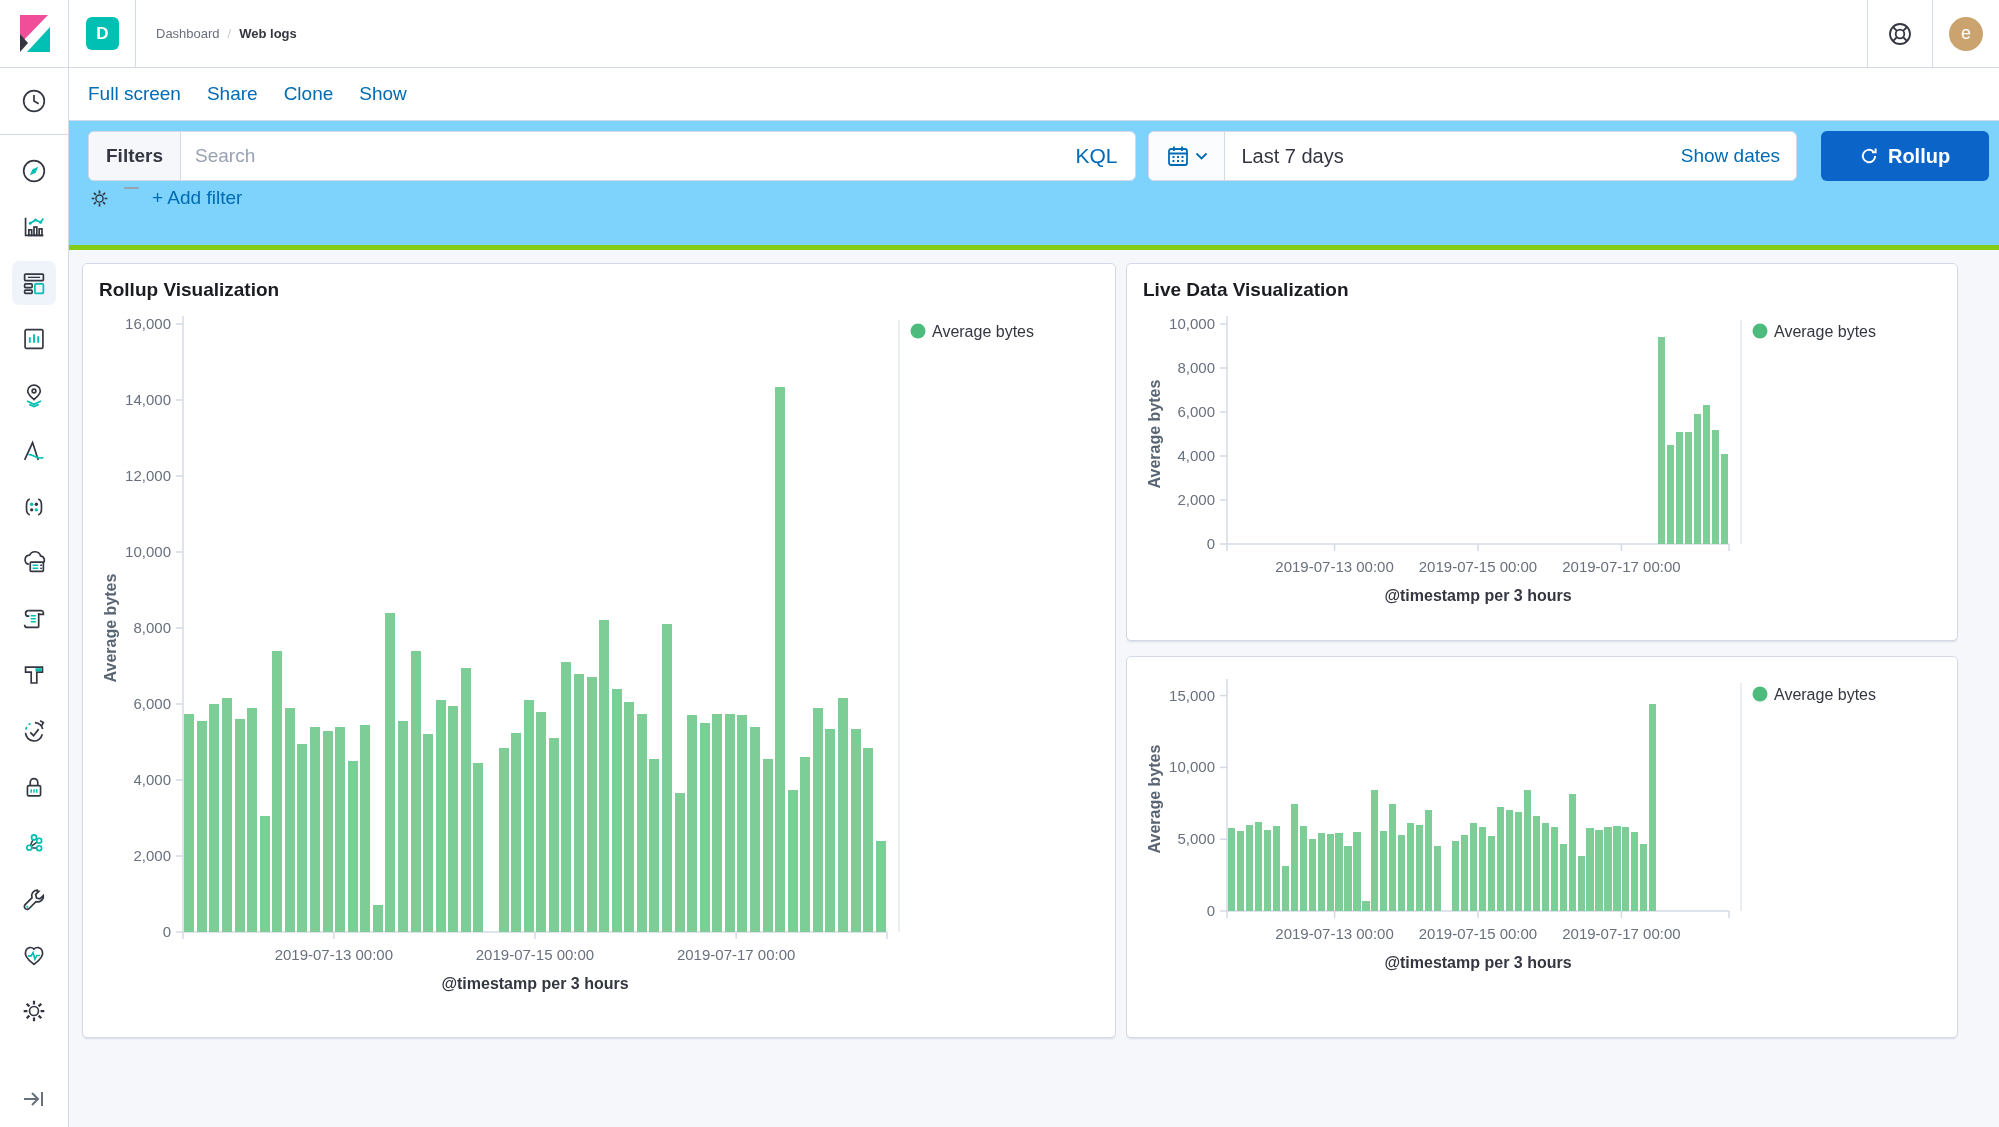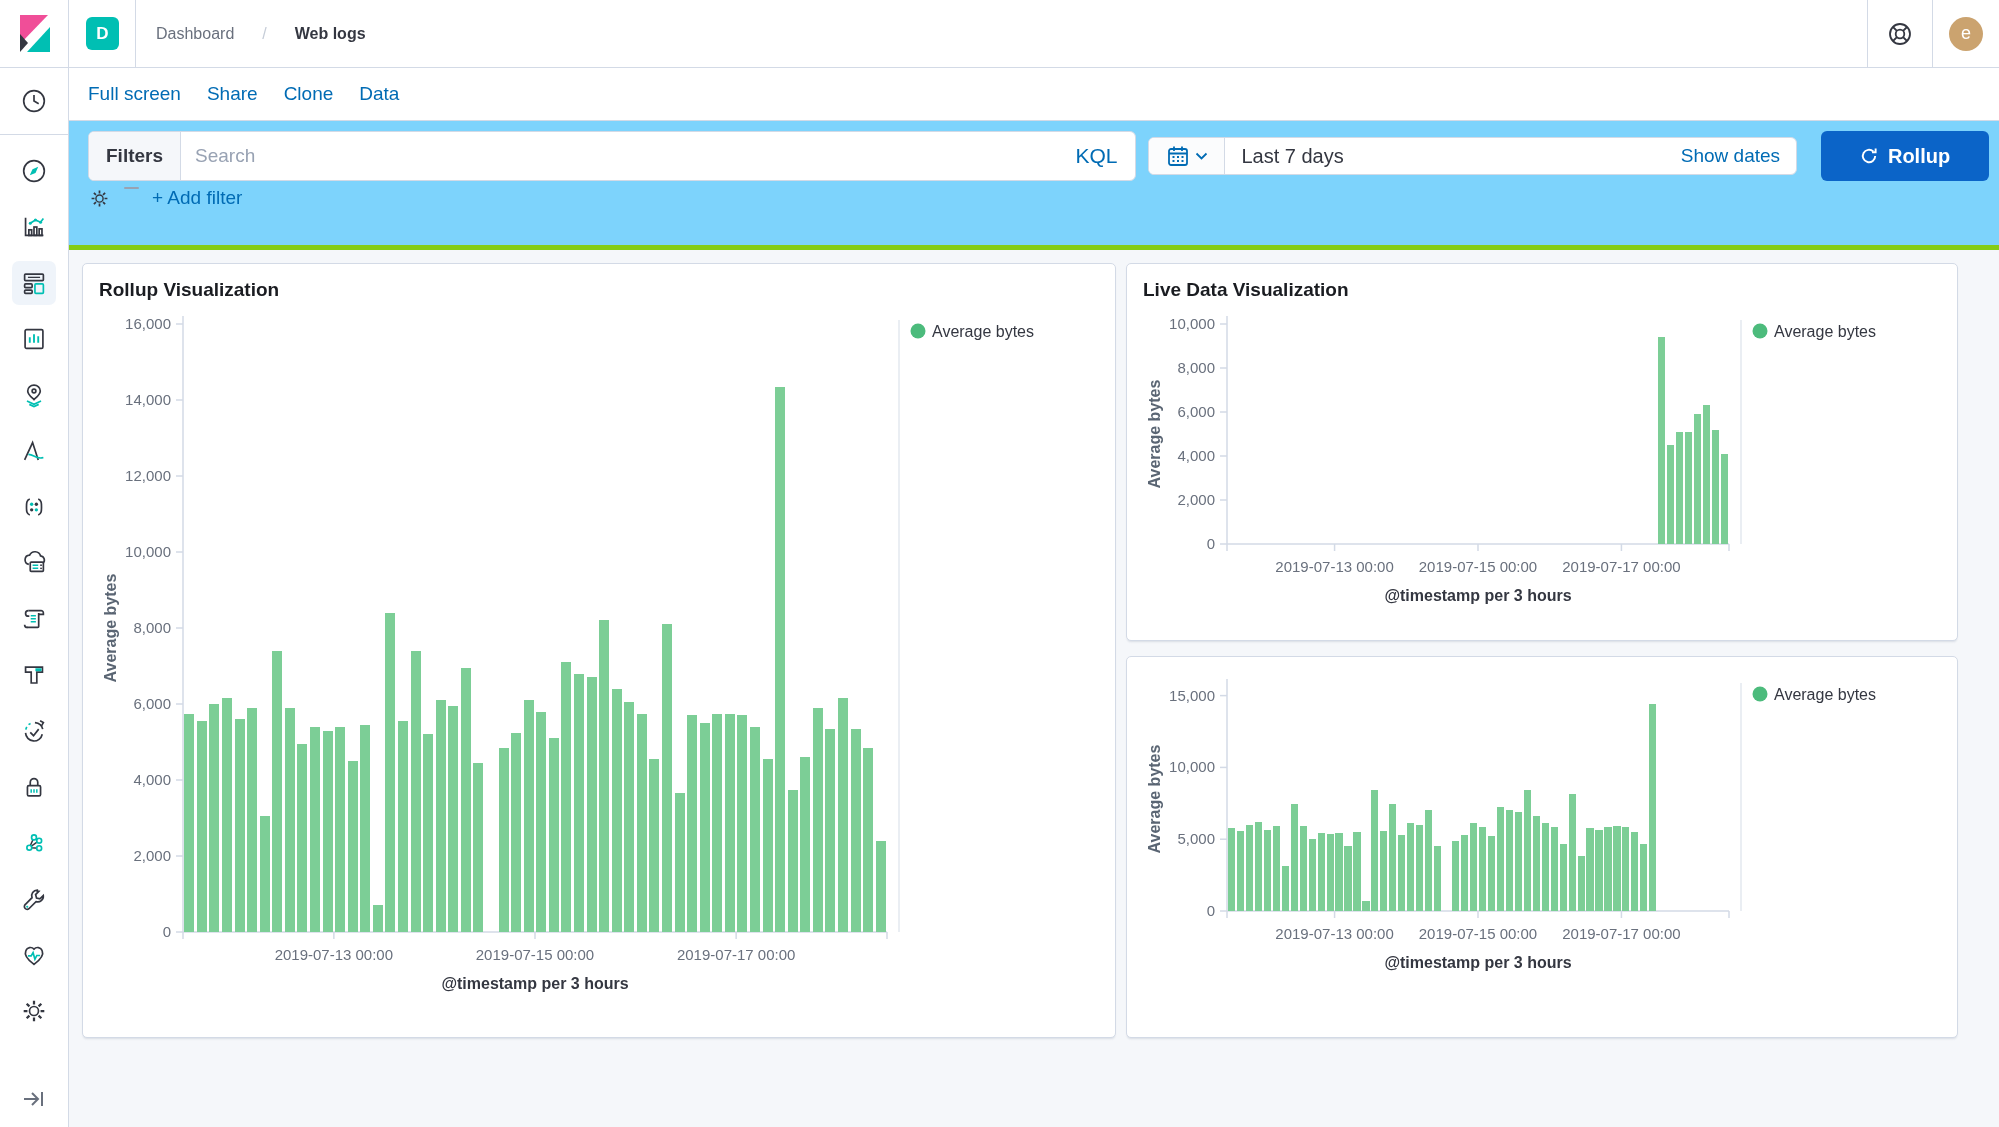--- a/index.html
+++ b/index.html
@@ -20,41 +20,41 @@
   .nav-item.active{background:#EFF4FA}
   .nav-item svg{width:30px;height:30px}
   .collapse{height:40px;margin-bottom:8px;display:flex;align-items:center;justify-content:center;width:44px;cursor:pointer}
 
   
   .main{flex:1;display:flex;flex-direction:column;min-width:0}
 
   .header{height:67px;border-bottom:1px solid #D3DAE6;display:flex;align-items:center;padding-left:17px;background:#fff}
   .space-badge{width:33px;height:33px;border-radius:6px;background:#00BFB3;color:#fff;font-size:17px;font-weight:700;display:flex;align-items:center;justify-content:center;cursor:pointer}
   .hdr-div{width:1px;height:67px;background:#D3DAE6;margin-left:16px}
-  .breadcrumb{display:flex;align-items:center;gap:28px;padding-left:20px;font-size:16px}
+  .breadcrumb{display:flex;align-items:center;gap:8px;padding-left:20px;font-size:13px}
   .crumb-section{color:#69707D;cursor:pointer}
   .crumb-sep{color:#C6CDD8}
   .crumb-page{color:#343741;font-weight:600}
   .hdr-right{margin-left:auto;display:flex;align-items:stretch;height:67px}
   .hdr-cell{display:flex;align-items:center;justify-content:center;border-left:1px solid #D3DAE6}
   .hdr-cell.help{width:64px}
   .hdr-cell.user{width:66px}
   .avatar{width:34px;height:34px;border-radius:50%;background:#CBA36F;color:#fff;font-size:18px;display:flex;align-items:center;justify-content:center;cursor:pointer}
 
   .toolbar{height:52px;display:flex;align-items:center;gap:26px;padding-left:19px;background:#fff}
   .toolbar a{color:#006BB4;font-size:19px;font-weight:500;text-decoration:none;cursor:pointer}
 
   .filtersection{height:130px;box-sizing:border-box;background:#7dd3fc;border-top:1px solid #D3DAE6;border-bottom:5px solid #84cc16;padding:10px 10px 0 19px}
   .filterrow{display:flex;align-items:center;height:50px}
   .searchbox{width:1049px;height:50px;box-sizing:border-box;display:flex;align-items:center;background:#fff;border:1px solid #D3DAE6;border-radius:6px;overflow:hidden}
   .filters-seg{height:100%;padding:0 17px;display:flex;align-items:center;background:#F5F7FA;border-right:1px solid #D3DAE6;font-size:19px;font-weight:700;cursor:pointer}
   .searchbox input{flex:1;border:none;outline:none;font-size:19px;padding:0 14px;color:#343741;background:transparent;font-family:inherit}
   .searchbox input::placeholder{color:#98A2B3}
   .kql{padding:0 18px;color:#006BB4;font-size:21px;cursor:pointer}
-  .datebox{width:649px;height:38px;box-sizing:border-box;margin-left:12px;display:flex;align-items:center;background:#fff;border:1px solid #D3DAE6;border-radius:6px;overflow:hidden}
+  .datebox{width:649px;height:50px;box-sizing:border-box;margin-left:12px;display:flex;align-items:center;background:#fff;border:1px solid #D3DAE6;border-radius:6px;overflow:hidden}
   .cal-seg{width:75px;height:100%;background:#FBFCFD;border-right:1px solid #D3DAE6;display:flex;align-items:center;justify-content:center;gap:5px;cursor:pointer}
   .daterange{flex:1;display:flex;align-items:center;padding:0 16px;cursor:pointer}
   .daterange .range-text{font-size:20px;color:#343741}
   .show-dates{margin-left:auto;color:#006BB4;font-size:19px;cursor:pointer}
   .refresh-btn{width:168px;height:50px;margin-left:24px;background:#0B64C8;border:none;border-radius:6px;color:#fff;font-size:20px;font-weight:600;display:flex;align-items:center;justify-content:center;gap:10px;cursor:pointer;font-family:inherit}
   .addfilterrow{height:56px;margin-top:6px;display:flex;align-items:flex-start;gap:13px}
   .dash{width:15px;height:2px;background:#98A2B3;border-radius:1px}
   .add-filter{color:#006BB4;font-size:19px;font-weight:500;cursor:pointer}
 
   .content{flex:1;background:#F5F7FA;padding:13px 42px 0 13px;display:grid;grid-template-columns:1034px 832px;grid-template-rows:378px 382px;gap:15px 10px}
@@ -236,21 +236,21 @@
       <div class="hdr-cell user">
         <div class="avatar">e</div>
       </div>
     </div>
   </header>
 
   <div class="toolbar">
     <a>Full screen</a>
     <a>Share</a>
     <a>Clone</a>
-    <a>Data</a>
+    <a>Show</a>
   </div>
 
   <div class="filtersection">
     <div class="filterrow">
       <div class="searchbox">
         <div class="filters-seg">Filters</div>
         <input type="text" placeholder="Search" style="">
         <div class="kql">KQL</div>
       </div>
       <div class="datebox">

